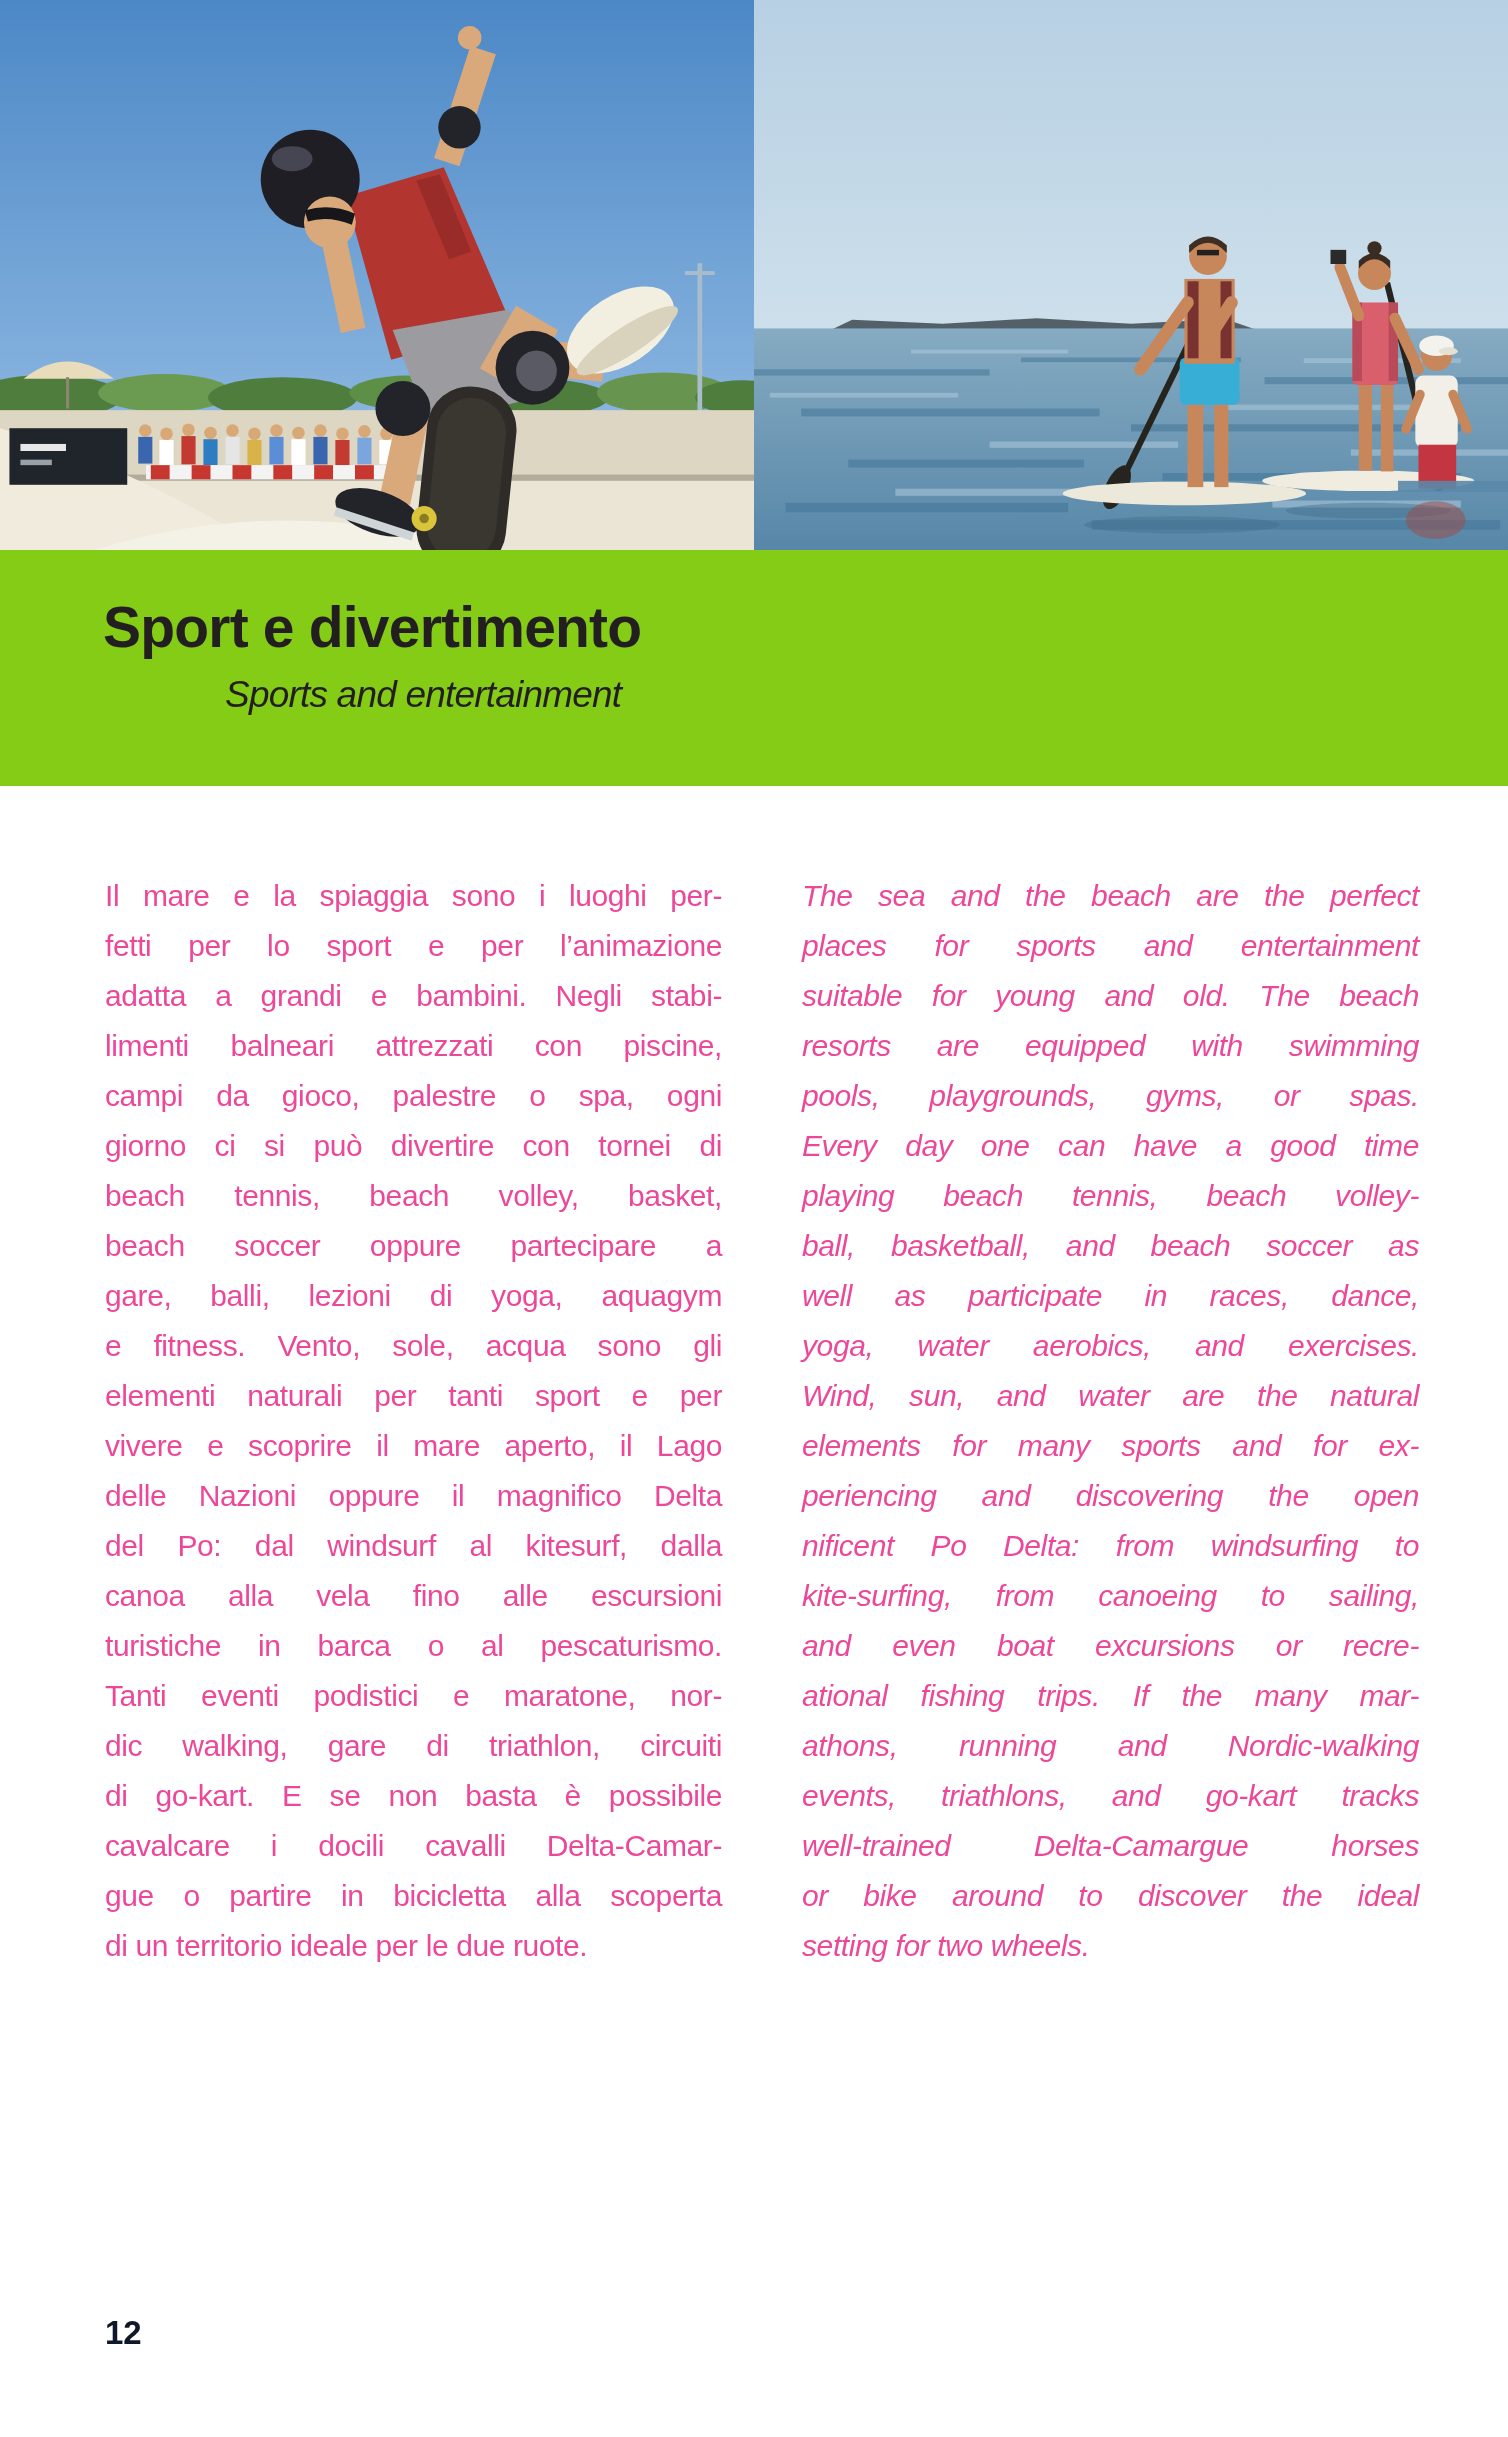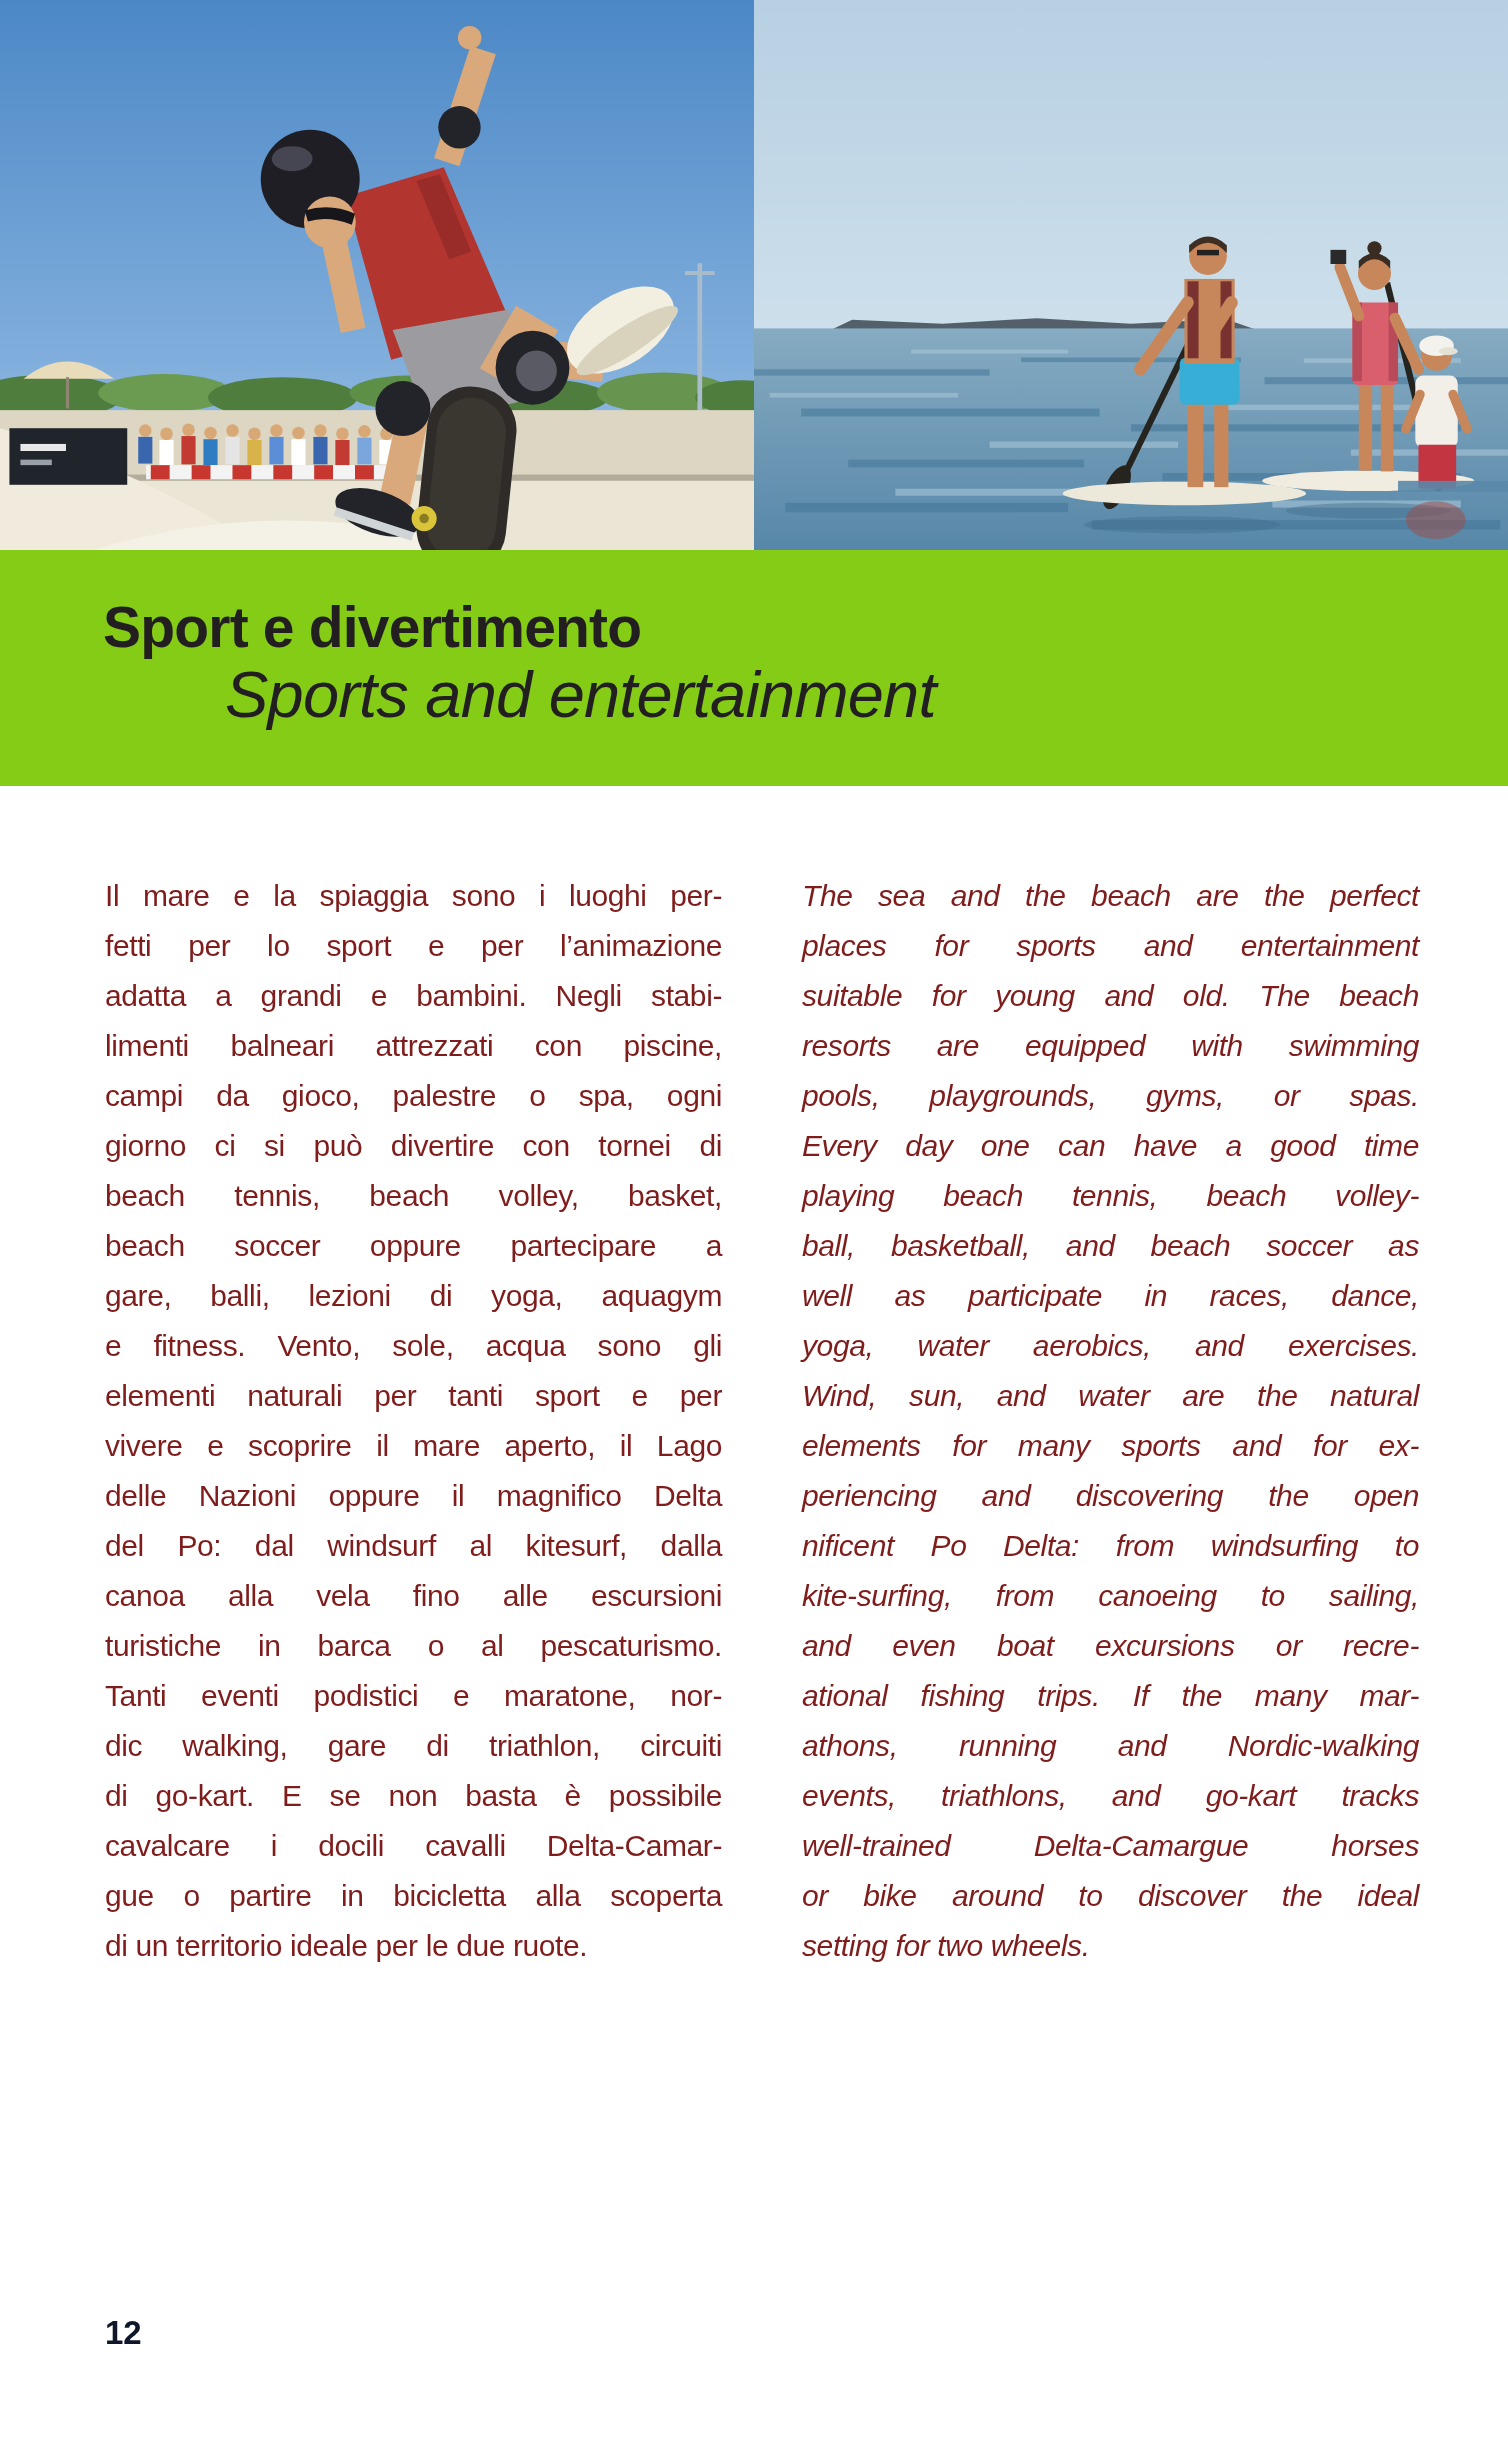--- a/index.html
+++ b/index.html
@@ -9,26 +9,26 @@
   
   .hero{position:absolute;top:0;left:0;width:1509px;height:550px;}
   .photo{position:absolute;top:0;height:550px;display:block;}
   .photo-left{left:0;width:754px;}
   .photo-right{left:754px;width:754px;}
 
   
   .titleband{position:absolute;top:550px;left:0;width:1509px;height:236px;background:#84cc16;}
   .title-it{position:absolute;left:103px;top:49px;font-size:57px;line-height:57px;
             font-weight:bold;color:#231f20;letter-spacing:-0.8px;white-space:nowrap;}
-  .title-en{position:absolute;left:225px;top:116px;font-size:65px;line-height:57px;
+  .title-en{position:absolute;left:225px;top:116px;font-size:37px;line-height:57px;
             font-style:italic;font-weight:normal;color:#231f20;letter-spacing:-0.8px;white-space:nowrap;}
 
   
   .columns{position:absolute;top:871px;left:105px;width:1314px;display:flex;gap:57px;}
-  .col{width:629px;font-size:30px;letter-spacing:-0.4px;color:#7f1d1d;}
+  .col{width:629px;font-size:30px;letter-spacing:-0.4px;color:#ec4899;}
   .col-en{font-style:italic;margin-left:23px;}
   .tline{height:50px;line-height:50px;text-align:justify;text-align-last:justify;white-space:normal;}
   .tline-last{text-align-last:left;}
 
   
   .pagenum{position:absolute;left:105px;top:2315px;font-size:33px;line-height:36px;
            font-weight:bold;color:#0f172a;}
 </style>
 </head>
 <body>

